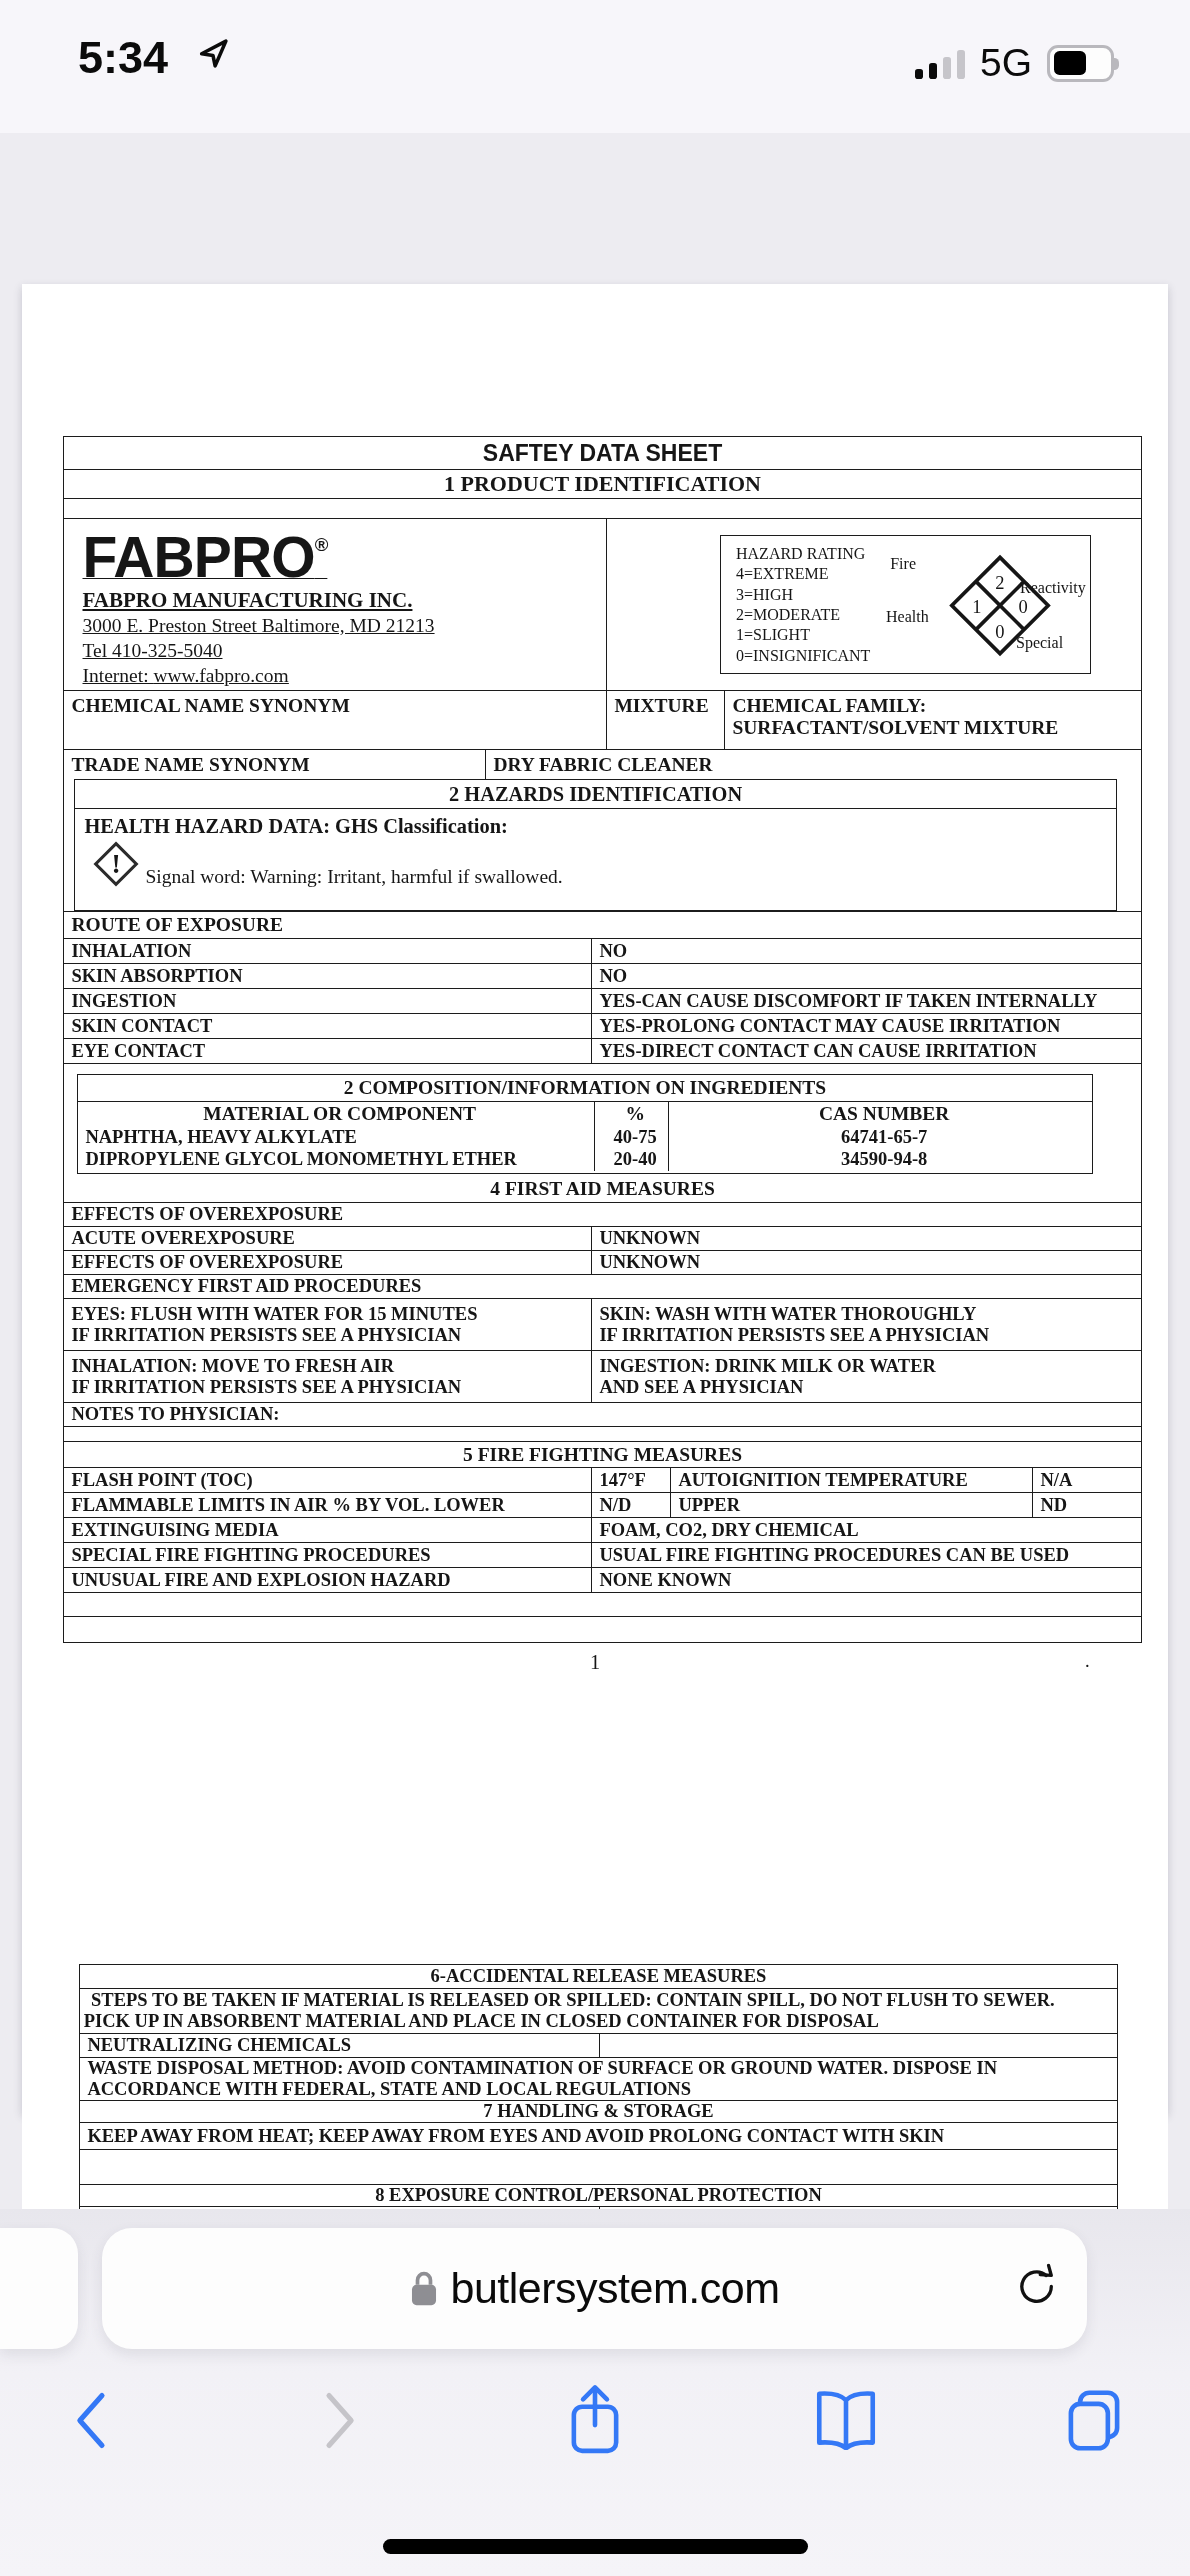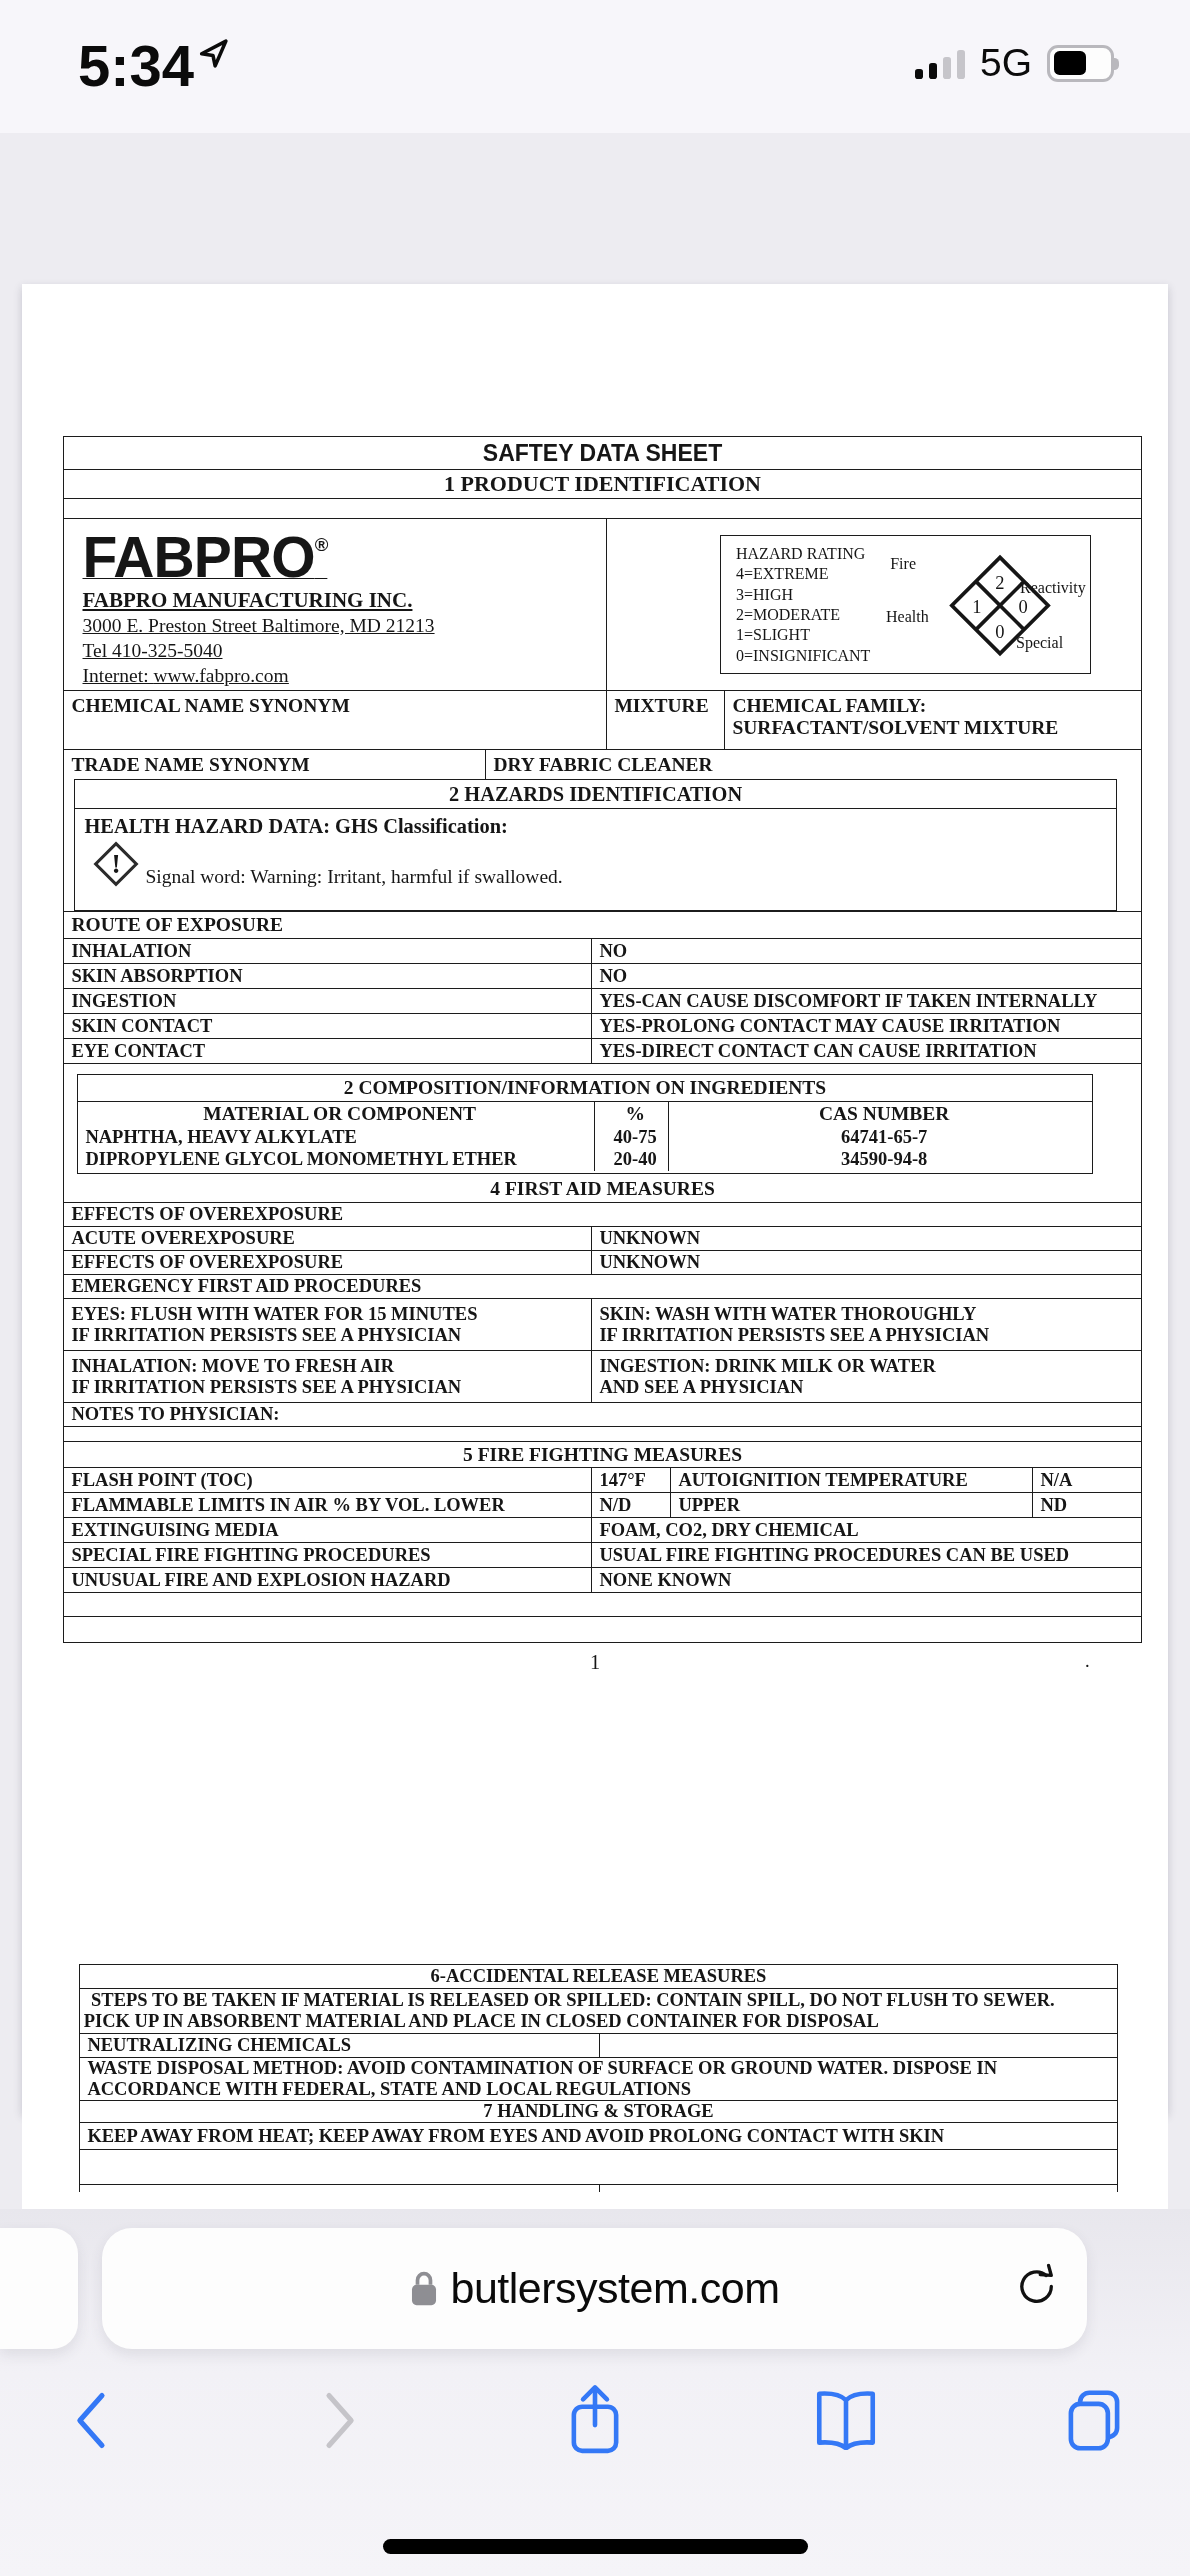--- a/index.html
+++ b/index.html
@@ -9,21 +9,21 @@
     background: #edecf1; overflow: hidden;
     font-family: "Liberation Sans", sans-serif;
   }
   
   .statusbar {
     position: absolute; top:0; left:0; width:1191px; height:133px;
     background:#f7f6fa; z-index:5;
   }
   .sb-time {
     position:absolute; left:78px; top:32px;
-    font-size:58px; font-weight:bold; color:#0b0b0b; letter-spacing:0px;
+    font-size:45px; font-weight:bold; color:#0b0b0b; letter-spacing:0px;
   }
   .sb-loc { position:absolute; left:197px; top:37px; }
   .sb-right { position:absolute; right:72px; top:37px; display:flex; align-items:center; gap:15px; height:52px; }
   .bars { display:flex; align-items:flex-end; gap:5.6px; height:32px; }
   .bars i { display:block; width:8.3px; border-radius:2.8px; background:#c6c5ca; }
   .bars i.on { background:#0b0b0b; }
   .sb-5g { font-size:39px; color:#0b0b0b; font-weight:500; }
   .batt { position:relative; width:72px; height:37px; }
   .batt .shell { position:absolute; left:0; top:0; width:67px; height:37px; border:3.7px solid #b9b8bd; border-radius:11px; background:#fdfdfd; }
   .batt .fill { position:absolute; left:6.5px; top:6.5px; width:32px; height:24px; background:#000; border-radius:5.6px; }
@@ -340,20 +340,23 @@
         <div class="fs20" style="line-height:21.3px;">WASTE DISPOSAL METHOD: AVOID CONTAMINATION OF SURFACE OR GROUND WATER. DISPOSE IN</div>
         <div class="fs20" style="line-height:20.4px;">ACCORDANCE WITH FEDERAL, STATE AND LOCAL REGULATIONS</div>
       </div>
       <div class="trow c" style="height:22px">
         <span class="fs20">7 HANDLING &amp; STORAGE</span>
       </div>
       <div class="trow" style="height:27px">
         <div class="cell fs20">KEEP AWAY FROM HEAT; KEEP AWAY FROM EYES AND AVOID PROLONG CONTACT WITH SKIN</div>
       </div>
       <div class="trow" style="height:35px"></div>
+      <div class="trow c" style="height:22px">
+        <span class="fs20">8 EXPOSURE CONTROL/PERSONAL PROTECTION</span>
+      </div>
       <div class="trow" style="height:8.3px; align-items:stretch;">
         <div style="width:519px"></div>
           <div class="vl" style="flex:1"></div>
       </div>
     </div>
   </div>
 
   <div class="bottombar">
     <div class="pill-frag"></div>
 

